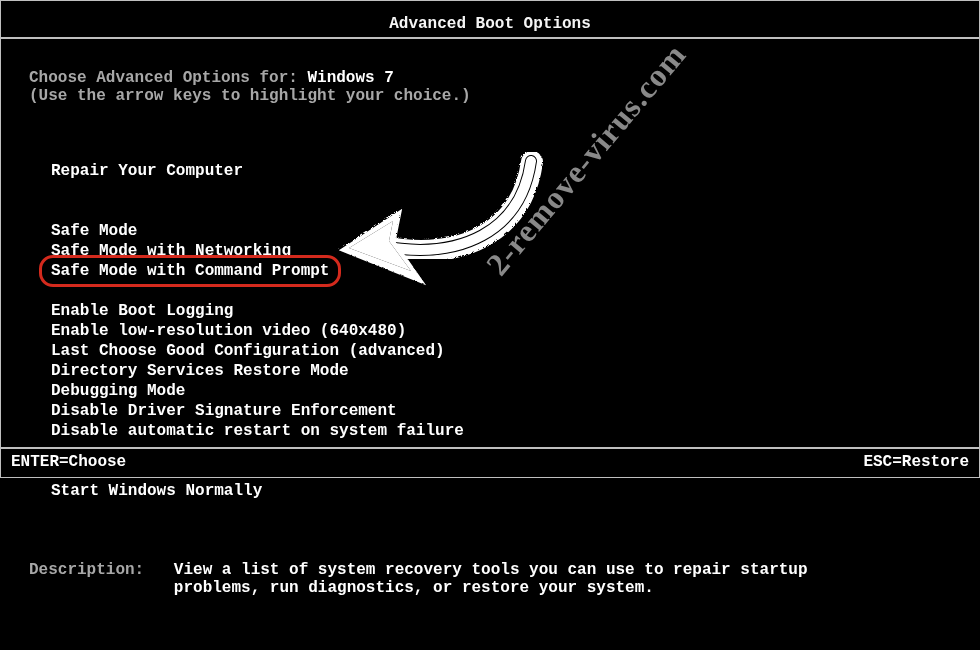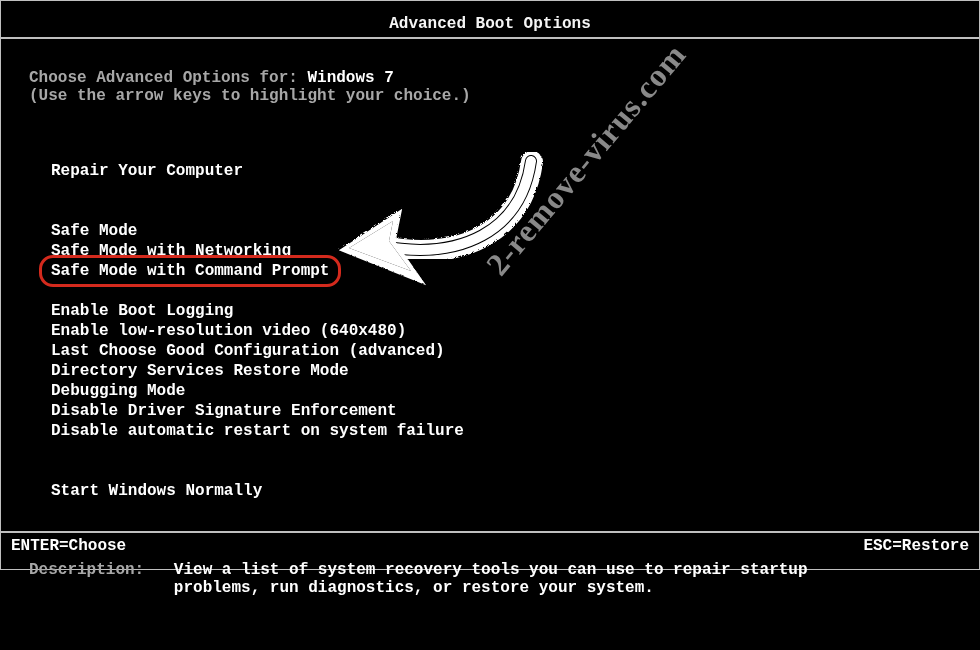--- a/index.html
+++ b/index.html
@@ -10,21 +10,21 @@
     background: #000;
     font-family: "Courier New", Courier, monospace;
     font-size: 16px;
     color: #bcbcbc;
     overflow: hidden;
     font-weight: bold;
   }
   .screen {
     position: relative;
     width: 980px;
-    height: 570px;
+    height: 478px;
     border: 1px solid #bfbfbf;
     box-sizing: border-box;
   }
   .titlebar {
     text-align: center;
     padding-top: 14px;
     color: #f5f5f5;
   }
   .hr {
     border-top: 2px solid #bfbfbf;
@@ -61,21 +61,21 @@
     pointer-events: none;
   }
   .desc-block {
     margin-top: 60px;
     padding-left: 0;
   }
   .desc-label { color: #a7a7a7; display:inline-block; vertical-align: top;}
   .desc-text { color: #ffffff; display:inline-block; vertical-align: top; padding-left: 20px; max-width: 640px;}
   .footer {
     position: absolute;
-    left: 0; right: 0; bottom: 8px;
+    left: 0; right: 0; bottom: 0;
     border-top: 2px solid #bfbfbf;
     padding: 4px 10px 6px 10px;
     color: #ffffff;
     display: flex;
     justify-content: space-between;
   }
   .watermark {
     position: absolute;
     left: 440px;
     top: 140px;

